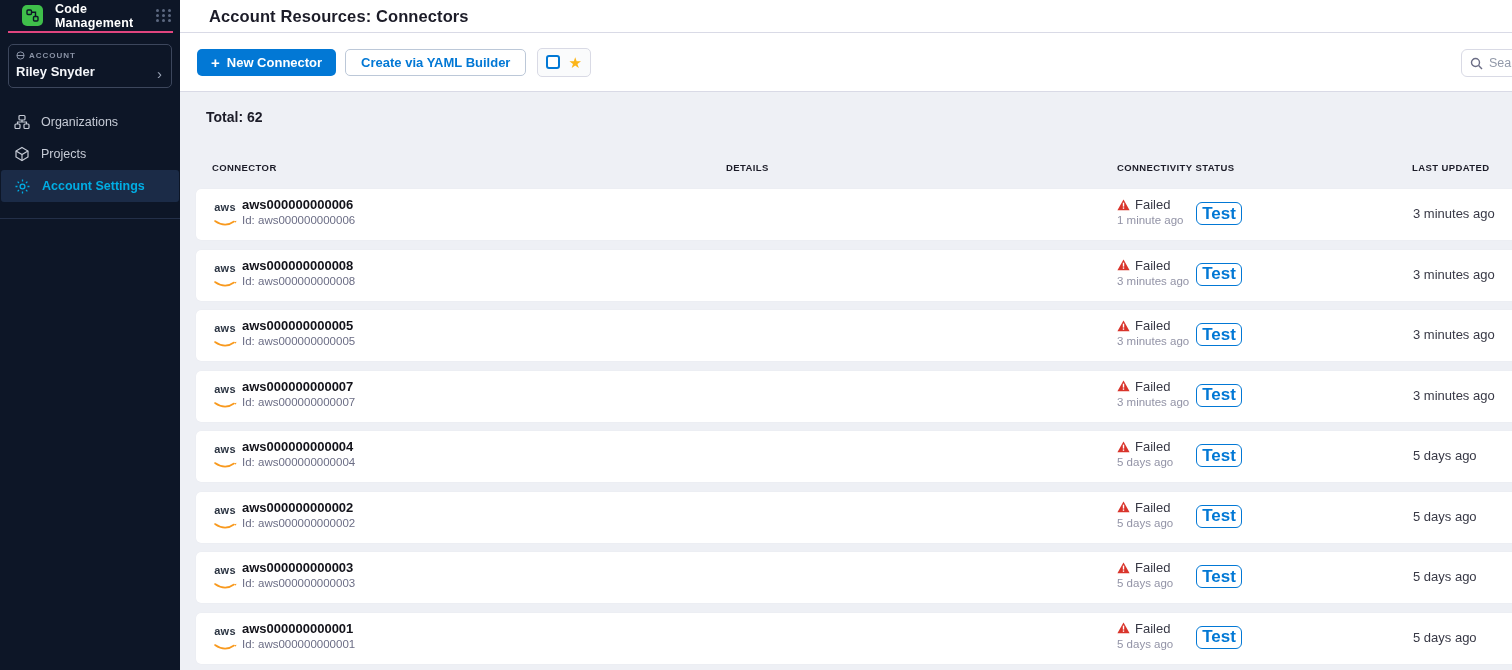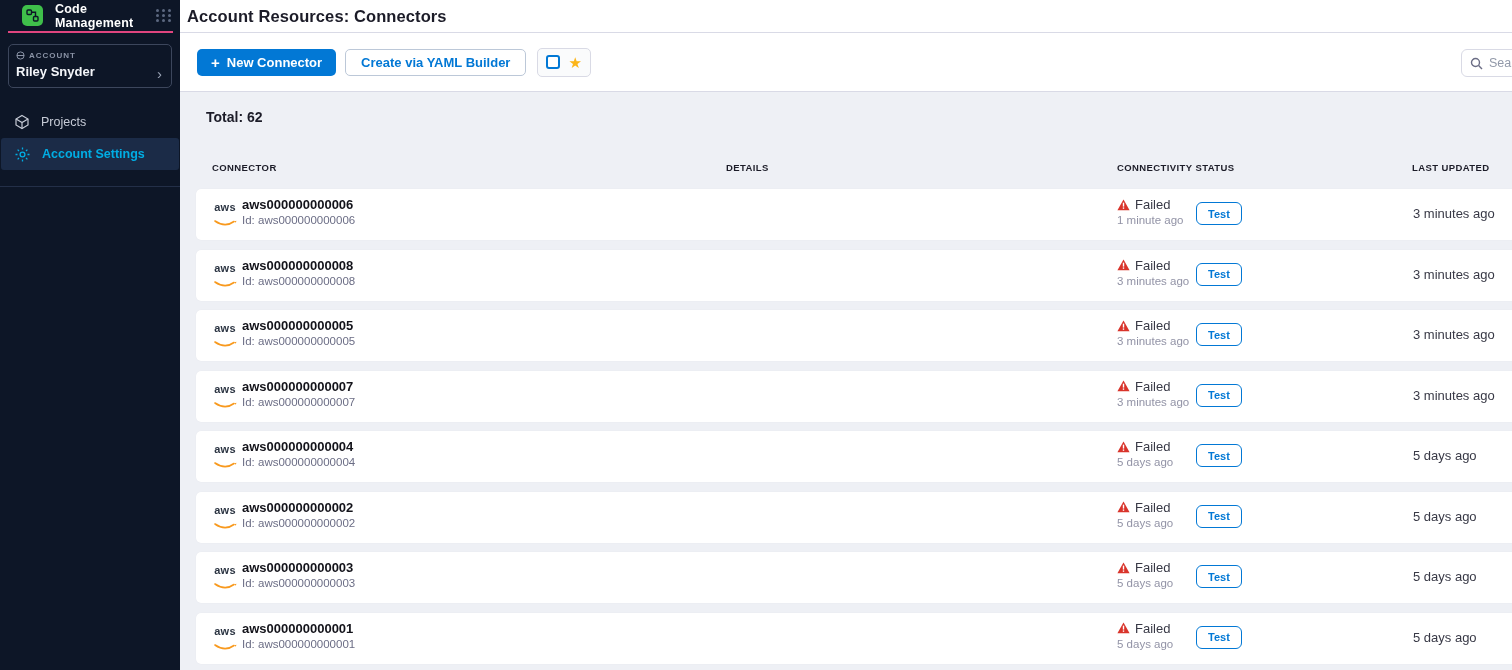--- a/index.html
+++ b/index.html
@@ -20,21 +20,21 @@
   .account-chevron { position:absolute; right:9px; top:20px; color:#9aa3b5; font-size:15px; }
   .nav { margin-top:18px; }
   .nav-item { display:flex; align-items:center; height:32px; padding:0 10px 0 13px; color:#c6cbd6; font-size:12.5px; cursor:pointer; }
   .nav-item .nav-ic { width:17px; height:17px; margin-right:11px; display:flex; align-items:center; justify-content:center; }
   .nav-item.active { background:#1b2b47; color:#00ade4; font-weight:bold; border-radius:3px; margin:0 1px; }
   .nav-item.active svg path, .nav-item.active svg rect, .nav-item.active svg circle { stroke:#00ade4; }
   .nav-divider { height:1px; background:#232f48; margin-top:16px; }
 
   
   .main { position:absolute; left:180px; top:0; right:0; height:670px; background:#eef0f5; }
-  .page-header { height:33px; background:#fff; border-bottom:1px solid #d9dae6; display:flex; align-items:center; padding-left:7px; }
+  .page-header { height:33px; background:#fff; border-bottom:1px solid #d9dae6; display:flex; align-items:center; padding-left:29px; }
   .page-title { font-size:16.5px; font-weight:bold; color:#1c1c28; letter-spacing:.1px; }
   .toolbar { position:relative; height:59px; background:#fff; border-bottom:1px solid #d9dae6; display:flex; align-items:center; padding-left:17px; }
   .btn-primary { background:#0278d5; color:#fff; border:none; border-radius:5px; height:27px; padding:0 14px; font-size:13px; font-weight:bold; display:flex; align-items:center; cursor:pointer; font-family:inherit; }
   .btn-primary .plus { font-size:15px; margin-right:7px; font-weight:bold; }
   .btn-secondary { background:#fff; color:#0278d5; border:1px solid #bcc8d8; border-radius:5px; height:27px; padding:0 15px; font-size:13px; font-weight:bold; margin-left:9px; cursor:pointer; font-family:inherit; }
   .fav-group { display:flex; align-items:center; margin-left:11px; border:1px solid #d9dae5; background:#fafbfc; border-radius:5px; height:29px; padding:0 8px; cursor:pointer; }
   .fav-checkbox { width:14px; height:14px; border:2px solid #0278d5; border-radius:3px; background:#fff; cursor:pointer; }
   .fav-star { color:#fcb519; font-size:15px; margin-left:8px; line-height:1; }
   .search-box { position:absolute; left:1281px; top:16px; width:130px; height:28px; border:1px solid #d9dae5; border-radius:6px; background:#fff; display:flex; align-items:center; padding:0 8px; }
   .search-box input { border:none; outline:none; font-size:12.5px; color:#4f5162; width:90px; margin-left:6px; font-family:inherit; background:transparent; }
@@ -49,21 +49,21 @@
   .row-card { position:relative; height:51px; background:#fff; border-radius:5px; box-shadow:0 0 1px rgba(40,41,61,.08); }
   .aws-logo { position:absolute; left:17px; top:13px; width:24px; text-align:center; }
   .aws-word { font-size:11px; font-weight:bold; color:#2b3442; letter-spacing:.3px; display:block; line-height:11px; }
   .name-block { position:absolute; left:46px; top:8px; }
   .conn-name { font-size:13px; font-weight:bold; color:#13131a; }
   .conn-id { font-size:11.5px; color:#6b6d85; margin-top:2px; }
   .status-block { position:absolute; left:921px; top:8px; }
   .status-line { display:flex; align-items:center; font-size:13px; color:#383946; }
   .status-line svg { margin-right:5px; }
   .status-time { font-size:11.5px; color:#9293a6; margin-top:2px; }
-  .test-btn { position:absolute; left:1000px; top:13px; width:46px; height:23px; background:#fff; border:1.5px solid #0278d5; border-radius:6px; color:#0278d5; font-size:11px; font-weight:bold; cursor:pointer; font-family:inherit; }
+  .test-btn { position:absolute; left:1000px; top:13px; width:46px; height:23px; background:#fff; border:1.5px solid #0278d5; border-radius:6px; color:#0278d5; font-size:17px; font-weight:bold; cursor:pointer; font-family:inherit; }
   .updated { position:absolute; left:1217px; top:17px; font-size:13px; color:#383946; }
 </style>
 </head>
 <body>
 
 <div class="sidebar">
   <div class="side-top">
     <div class="logo-box">
       <svg width="13" height="13" viewBox="0 0 13 13">
           <rect x="1" y="1" width="4.5" height="4.5" rx="1" fill="none" stroke="#0d1627" stroke-width="1.4"></rect>
@@ -92,20 +92,31 @@
           <circle cx="4.5" cy="4.5" r="3.6" fill="none" stroke="#8a93a6" stroke-width="1"></circle>
           <path d="M1 4.5 h7" stroke="#8a93a6" stroke-width="1"></path>
         </svg>
       <span>ACCOUNT</span>
     </div>
     <div class="account-name">Riley Snyder</div>
     <div class="account-chevron">›</div>
   </div>
 
   <div class="nav">
+    <div class="nav-item">
+      <span class="nav-ic">
+        <svg width="16" height="16" viewBox="0 0 16 16">
+            <rect x="5" y="1.5" width="6" height="4.5" rx="1" fill="none" stroke="#c6cbd6" stroke-width="1.2"></rect>
+            <rect x="1" y="10" width="5" height="4.5" rx="1" fill="none" stroke="#c6cbd6" stroke-width="1.2"></rect>
+            <rect x="10" y="10" width="5" height="4.5" rx="1" fill="none" stroke="#c6cbd6" stroke-width="1.2"></rect>
+            <path d="M8 6 v2 M3.5 10 v-2 h9 v2" fill="none" stroke="#c6cbd6" stroke-width="1.2"></path>
+          </svg>
+      </span>
+      <span>Organizations</span>
+    </div>
     <div class="nav-item">
       <span class="nav-ic">
         <svg width="16" height="16" viewBox="0 0 16 16">
             <path d="M8 1.5 L14 5 v6 L8 14.5 L2 11 V5 Z" fill="none" stroke="#c6cbd6" stroke-width="1.2"></path>
             <path d="M2 5 L8 8.5 L14 5 M8 8.5 V14.5" fill="none" stroke="#c6cbd6" stroke-width="1.2"></path>
           </svg>
       </span>
       <span>Projects</span>
     </div>
     <div class="nav-item active">

